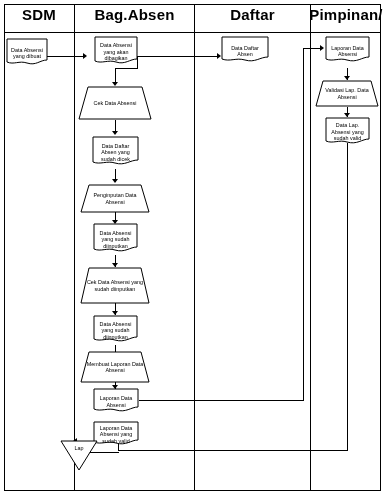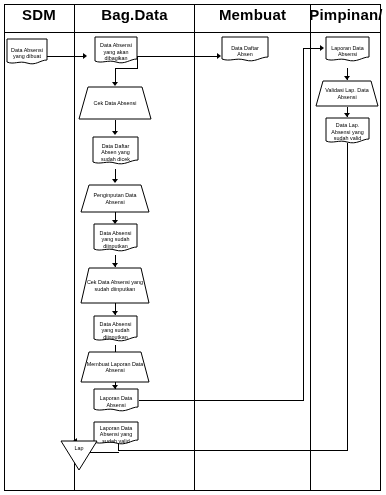--- a/index.html
+++ b/index.html
@@ -56,24 +56,24 @@
   <div class="vdiv" style="left:74px;top:4px;"></div>
   <div class="vdiv" style="left:194px;top:4px;"></div>
   <div class="vdiv" style="left:310px;top:4px;"></div>
 
   <div class="hdiv" style="left:4px;top:32px;"></div>
 
   <div class="lane-head" style="left:4px;width:70px;">
       <span>SDM</span>
     </div>
   <div class="lane-head" style="left:75px;width:119px;">
-      <span>Bag.Data</span>
+      <span>Bag.Absen</span>
     </div>
   <div class="lane-head" style="left:195px;width:115px;">
-      <span>Membuat</span>
+      <span>Daftar</span>
     </div>
   <div class="lane-head" style="left:311px;width:70px;flex-direction:column;">
     <span>Pimpinan/</span>
   </div>
 
   <div class="ln lnh" style="left:47px;top:56px;width:36px;"></div>
   <div class="arw arw-r" style="left:83px;top:53px;"></div>
 
   <div class="ln lnh" style="left:137px;top:56px;width:80px;"></div>
   <div class="arw arw-r" style="left:217px;top:53px;"></div>

